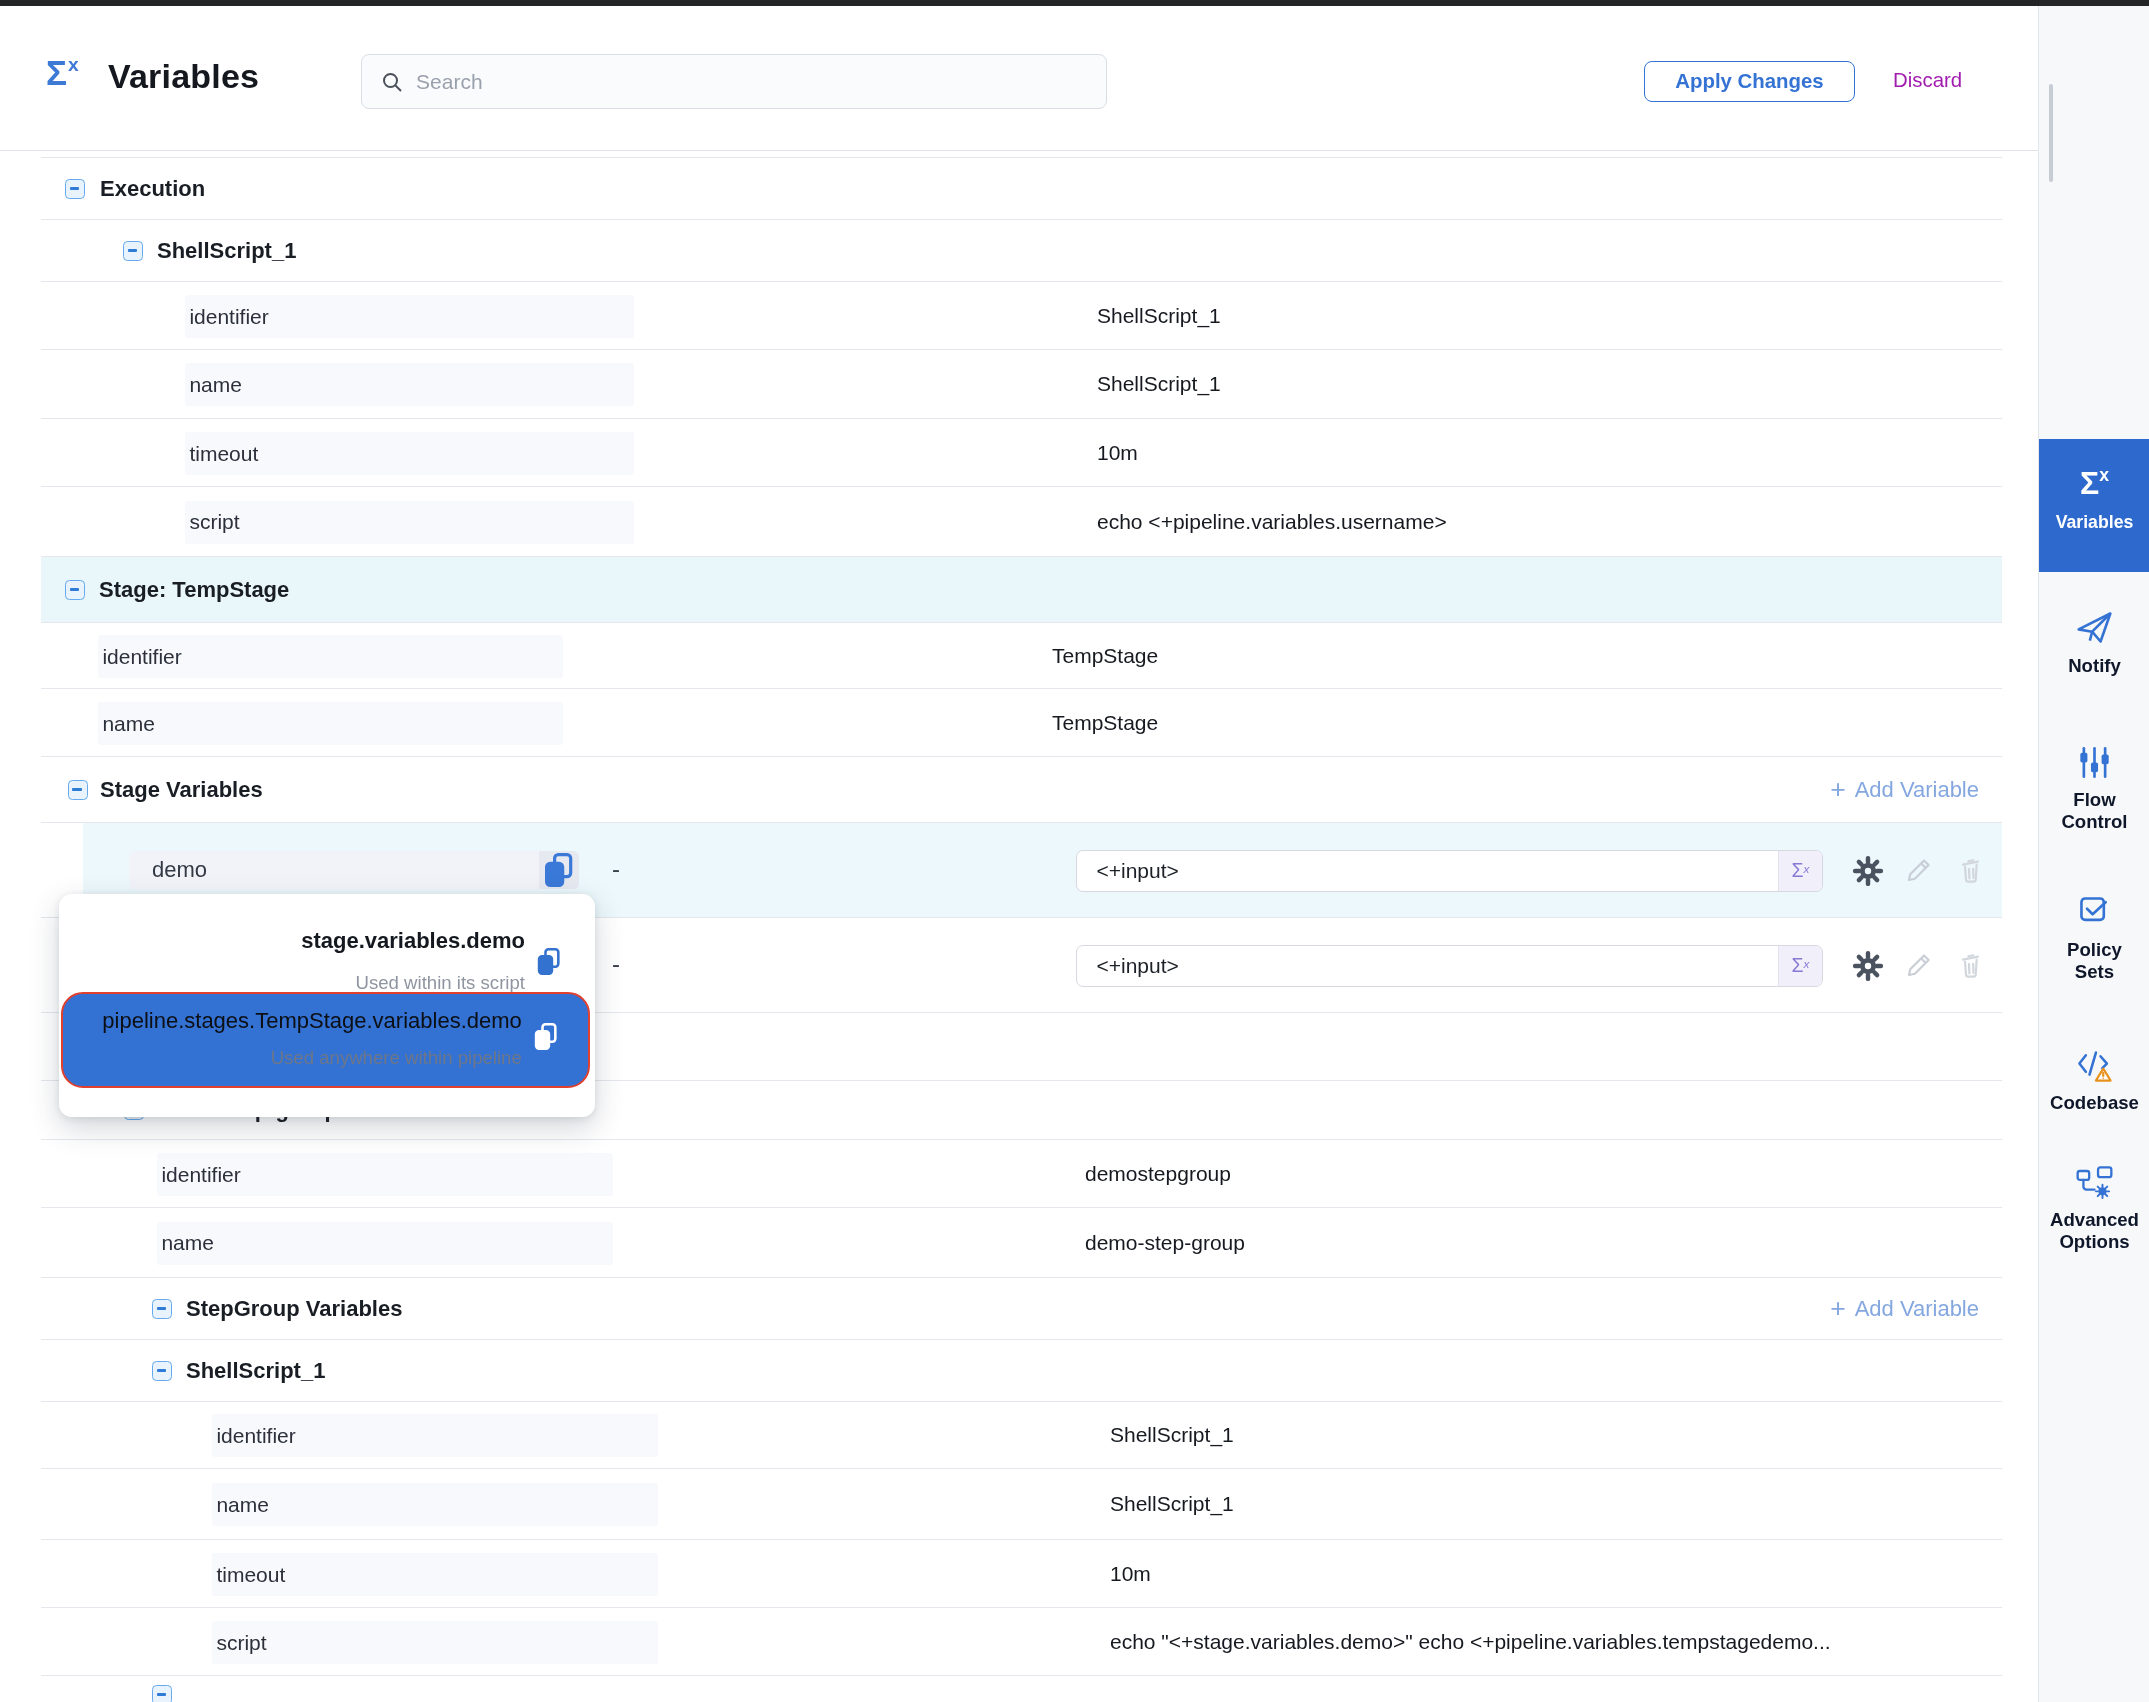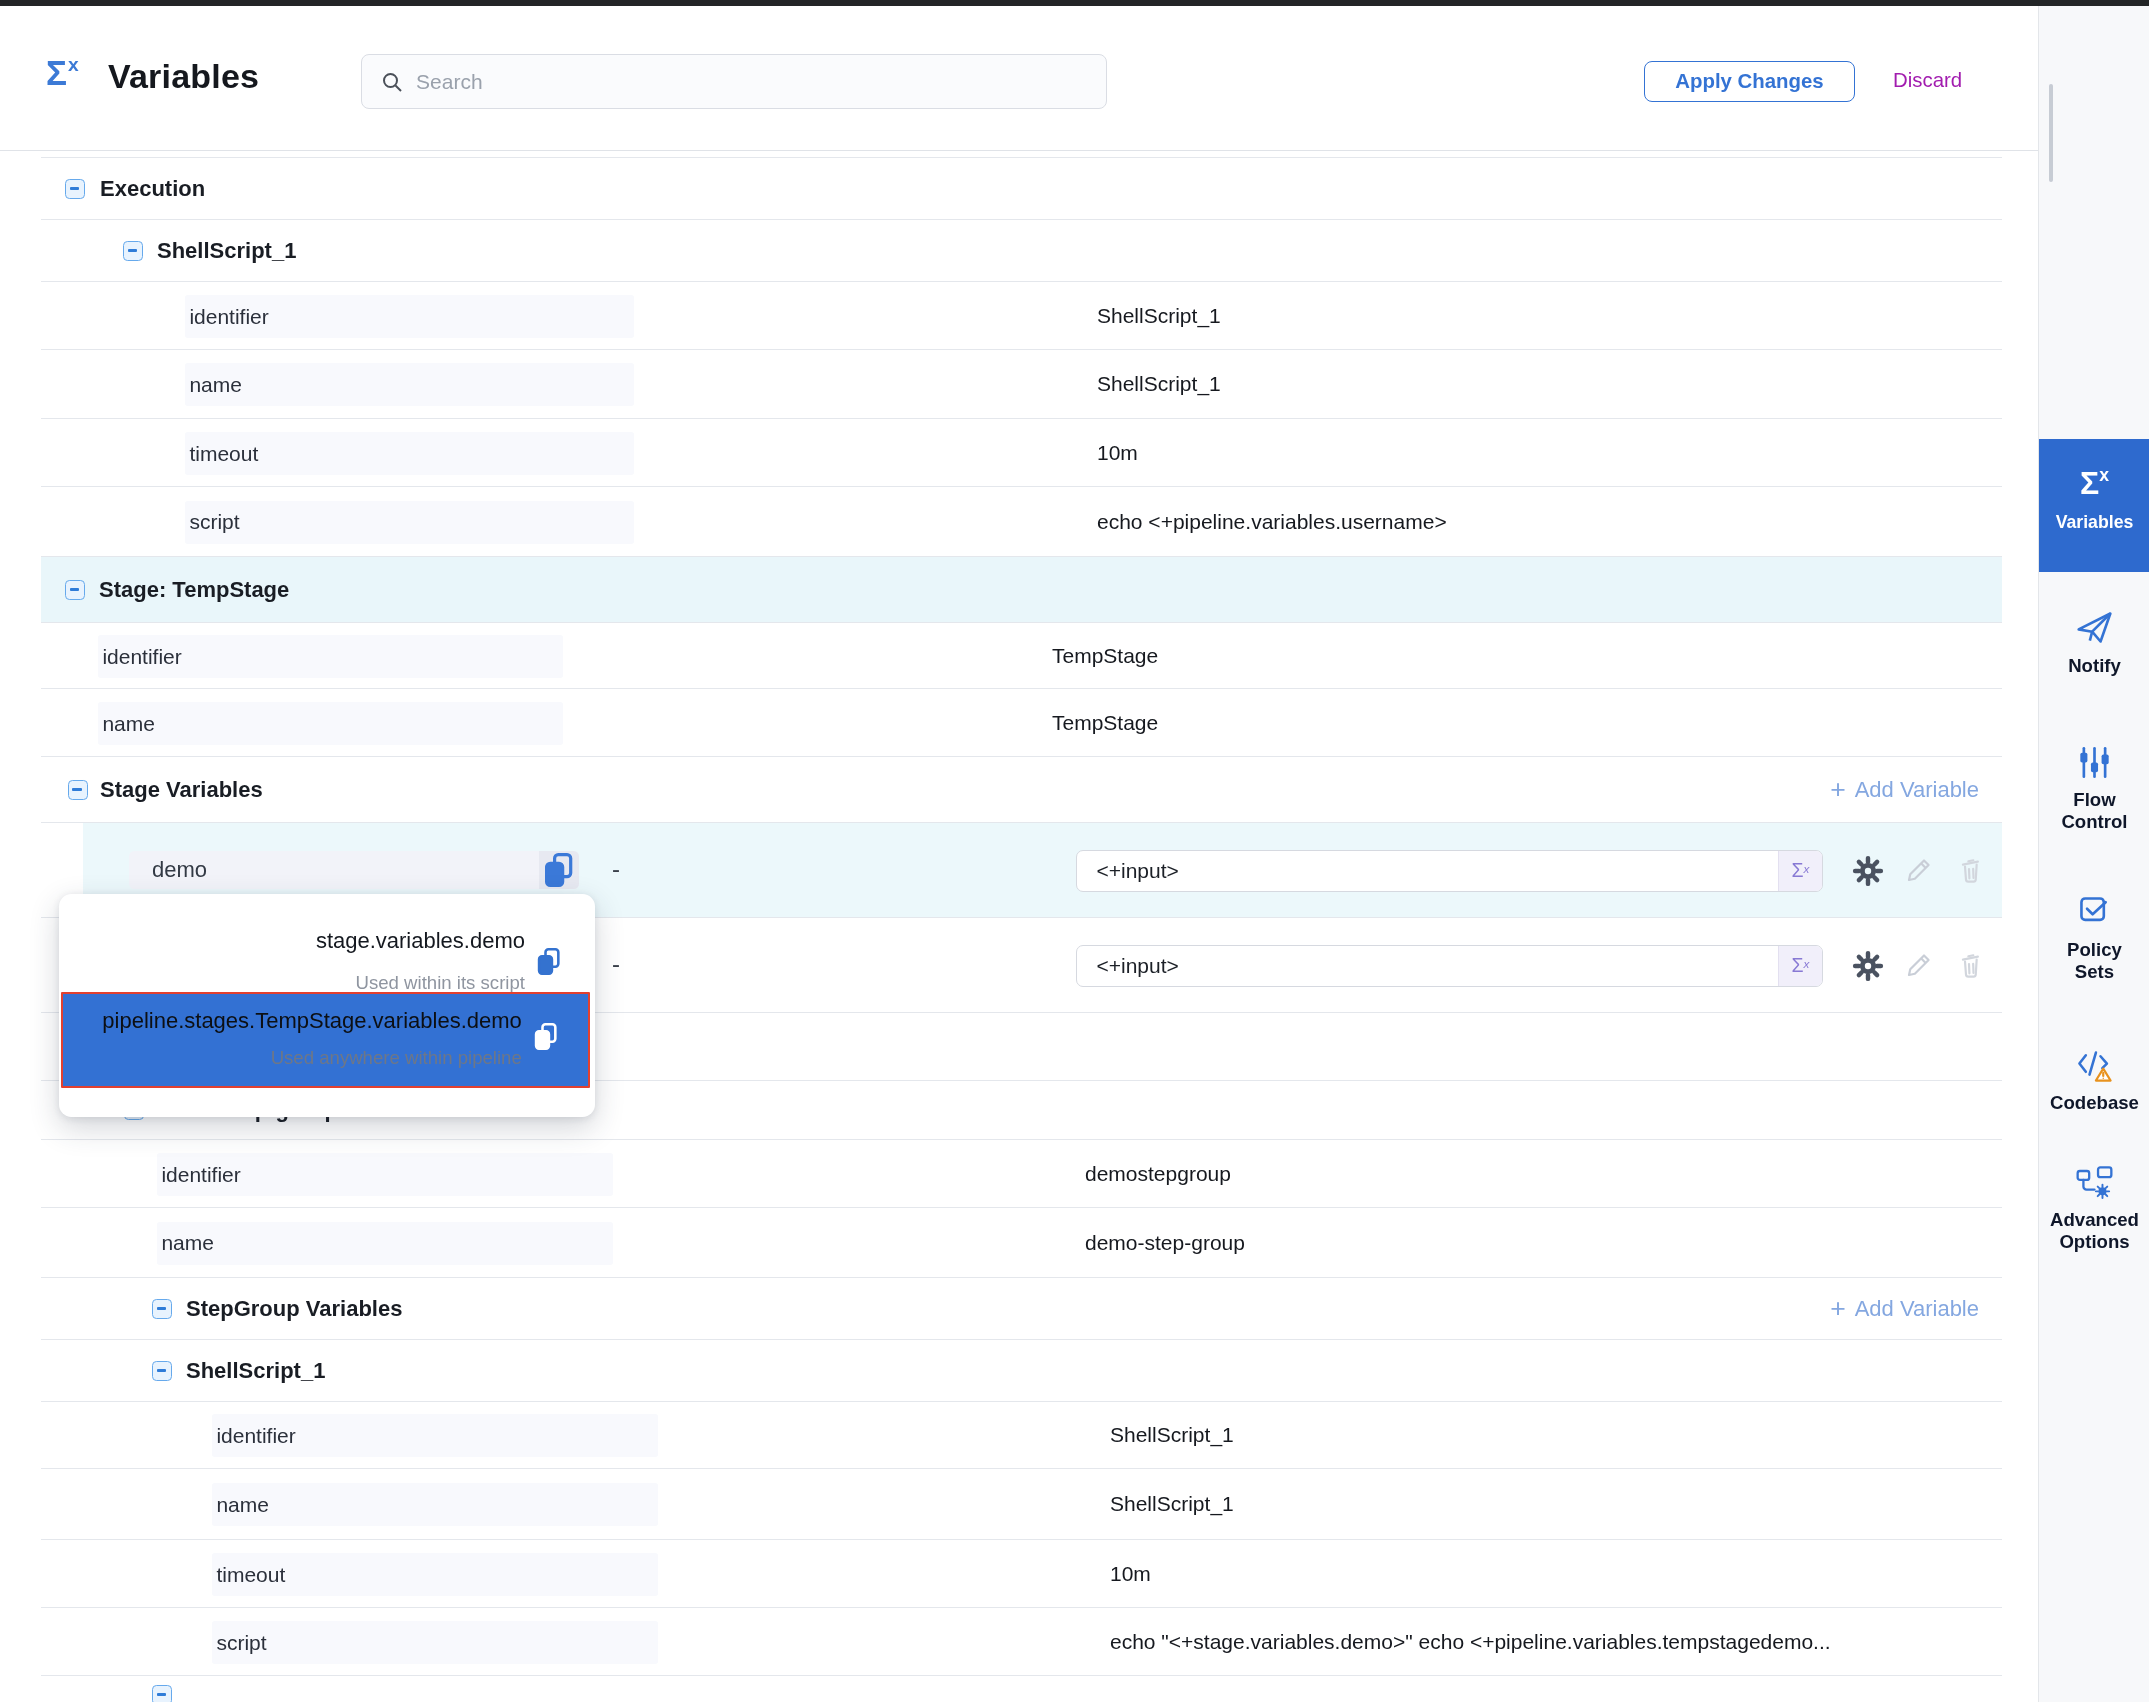--- a/index.html
+++ b/index.html
@@ -40,24 +40,24 @@
   .var-dash { position:absolute; left:571px; font-size:24px; color:#3a404a; }
   .var-input { position:absolute; left:1035px; width:747px; height:42px; border:1.8px solid #d6d9e0; border-radius:7px; background:#fff; display:flex; align-items:center; overflow:hidden; }
   .var-input-text { flex:1; padding-left:19.5px; font-size:21px; color:#1c2027; }
   .sigma-chip { width:44px; align-self:stretch; background:#f1effa; border-left:0.9px solid #e3e0f0; display:flex; align-items:center; justify-content:center; color:#8879d4; font-size:19.5px; cursor:pointer; }
   .sigma-chip sup { font-size:60%; position:relative; top:-1.8px; font-style:italic; }
   .row-actions { position:absolute; left:1811px; display:flex; gap:19.5px; align-items:center; }
   .row-actions .act { width:32px; height:32px; cursor:pointer; }
 
   
   .popover { position:absolute; left:59px; top:894px; width:536px; height:223px; background:#fff; border-radius:12.4px; box-shadow:0 10.6px 30px rgba(40,50,70,0.20), 0 1.8px 7px rgba(40,50,70,0.10); z-index:6; }
-  .pop1-expr { position:absolute; right:70px; top:34px; font-size:22px; font-weight:400; color:#14181f; white-space:nowrap; }
+  .pop1-expr { position:absolute; right:70px; top:34px; font-size:22px; font-weight:700; color:#14181f; white-space:nowrap; }
   .pop1-scope { position:absolute; right:70px; top:78px; font-size:18.6px; color:#8f95a0; white-space:nowrap; }
   .pop1-copy { position:absolute; right:32px; top:50px; width:28px; height:35px; cursor:pointer; }
-  .pop-selected { position:absolute; left:1.8px; top:98px; width:529px; height:96px; background:#3371d3; border:2.7px solid #e2402f; border-radius:1px; cursor:pointer; }
+  .pop-selected { position:absolute; left:1.8px; top:98px; width:529px; height:96px; background:#3371d3; border:2.7px solid #e2402f; border-radius:22px; cursor:pointer; }
   .pop2-expr { position:absolute; right:66px; top:14px; font-size:22px; font-weight:500; color:#0c0f13; white-space:nowrap; }
   .pop2-scope { position:absolute; right:66px; top:53px; font-size:18.6px; color:#6e7787; white-space:nowrap; }
   .pop2-copy { position:absolute; right:28px; top:25px; width:28px; height:35px; cursor:pointer; }
 
   
   .sidebar { position:absolute; left:2038px; top:6.2px; width:111px; height:1696px; background:#f7f8fa; border-left:0.9px solid #e3e6ea; }
   .side-item { position:absolute; left:0; width:111px; text-align:center; cursor:pointer; }
   .side-item .icon-wrap { display:flex; justify-content:center; margin-bottom:7px; }
   .side-label { font-size:18.6px; font-weight:700; color:#0f172a; line-height:1.18; }
   .side-item.active { background:#2e6ace; height:133px; padding-top:28px; }

